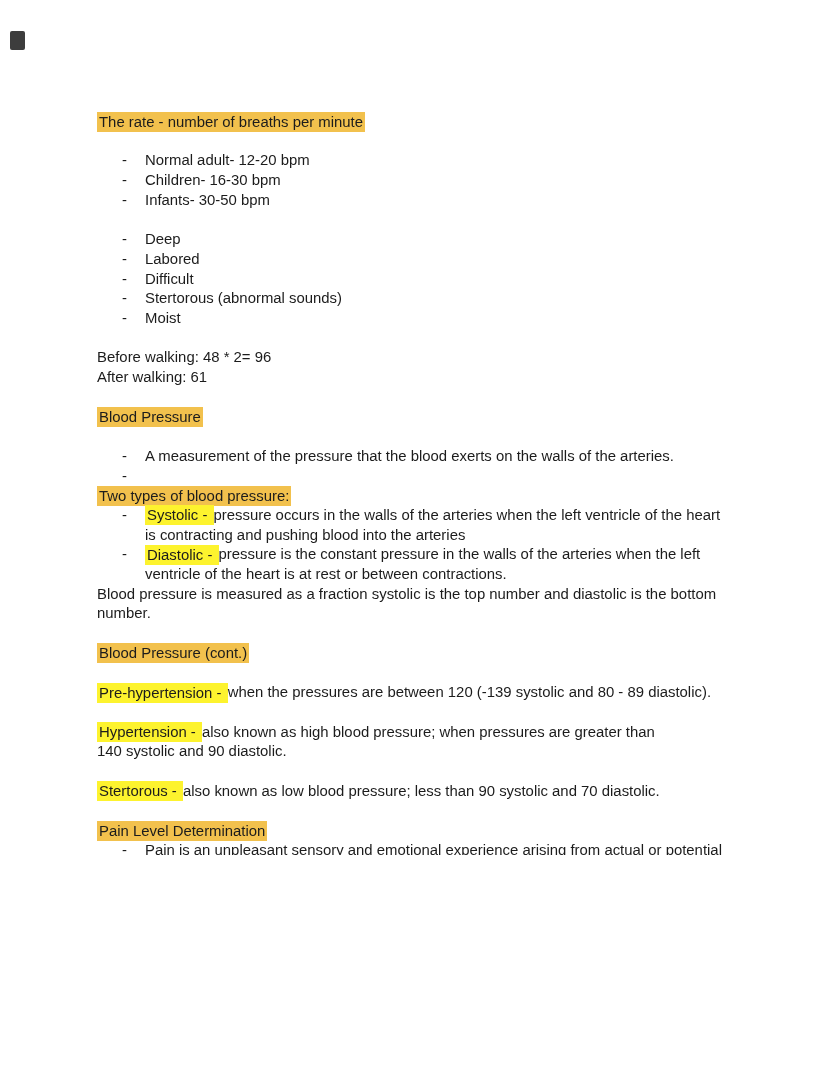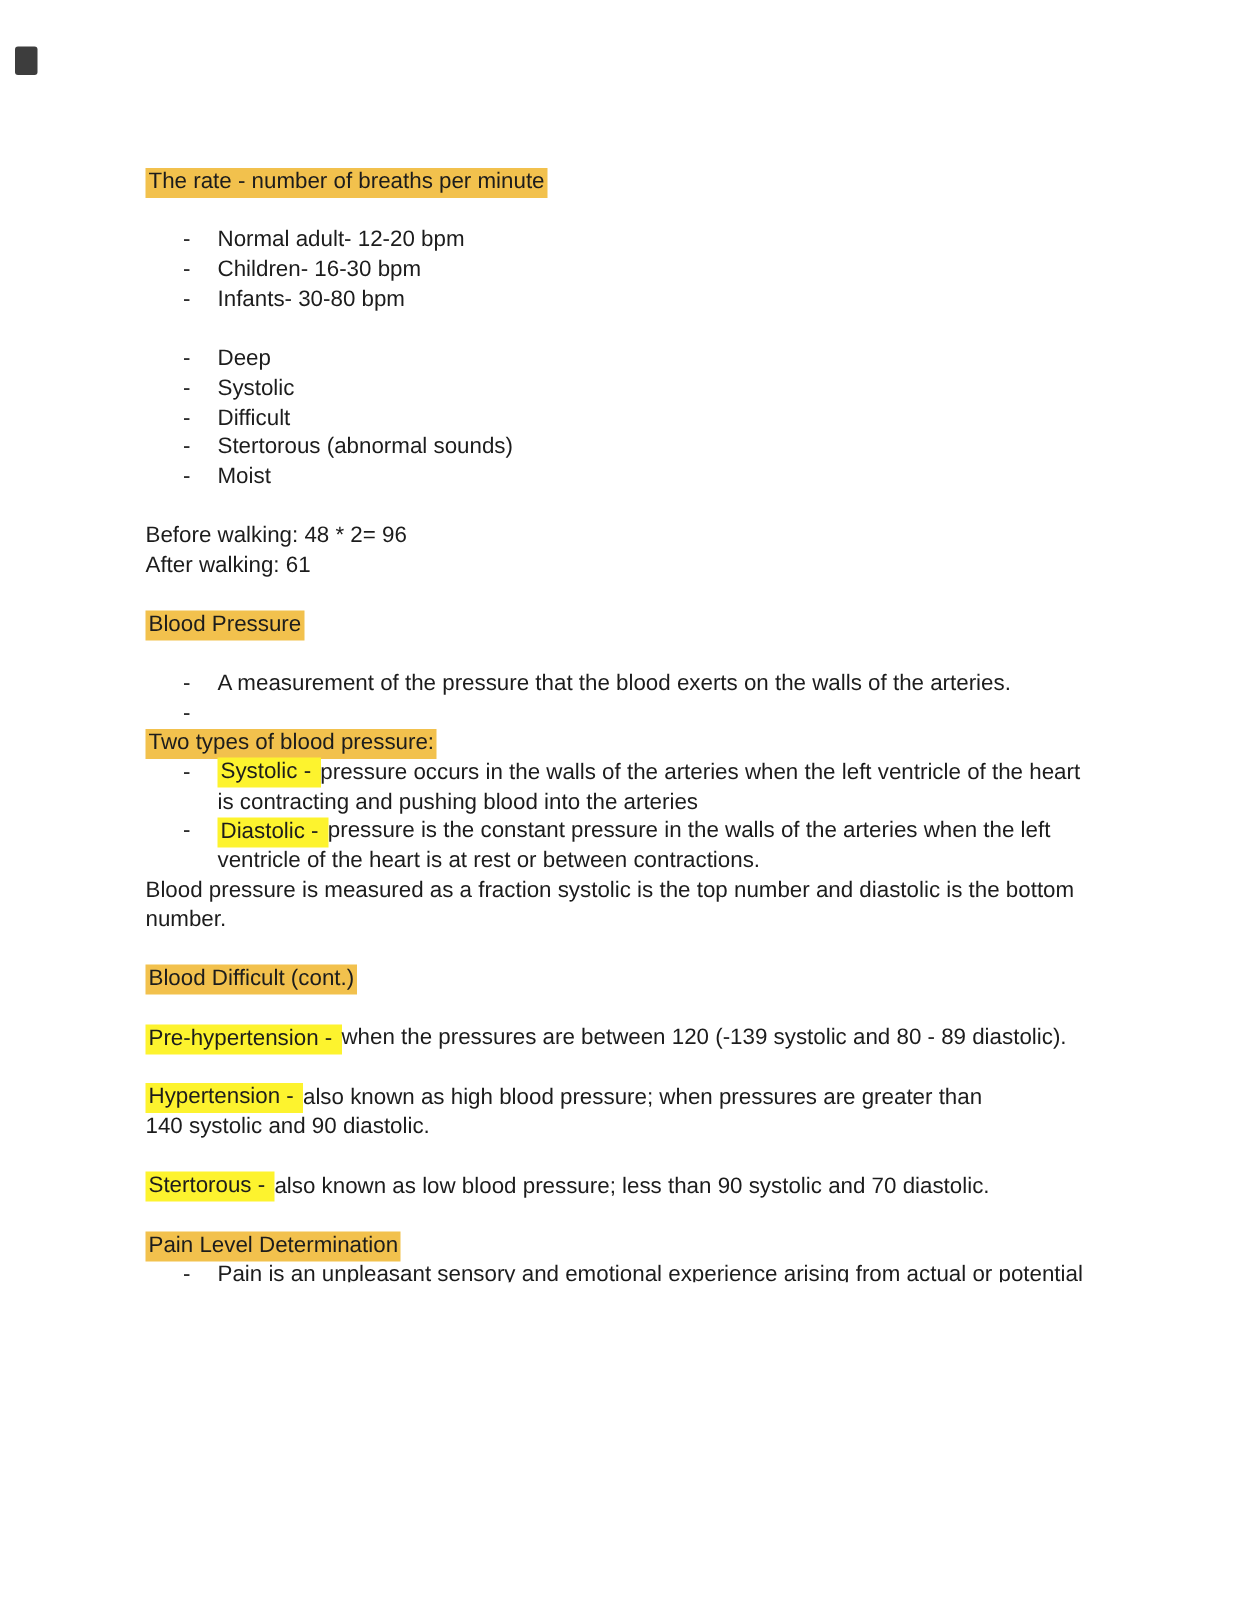--- a/index.html
+++ b/index.html
@@ -34,26 +34,26 @@
 
 <div class="page">
   <div class="corner-mark"></div>
 
   <div class="content">
 
     <div class="h"><span class="hl-a">The rate - number of breaths per minute</span></div>
     <div class="gap">
       <div class="bullet"><span class="dash">-</span><span>Normal adult- 12-20 bpm</span></div>
       <div class="bullet"><span class="dash">-</span><span>Children- 16-30 bpm</span></div>
-      <div class="bullet"><span class="dash">-</span><span>Infants- 30-80 bpm</span></div>
+      <div class="bullet"><span class="dash">-</span><span>Infants- 30-50 bpm</span></div>
     </div>
 
     <div class="gap">
       <div class="bullet"><span class="dash">-</span><span>Deep</span></div>
-      <div class="bullet"><span class="dash">-</span><span>Systolic</span></div>
+      <div class="bullet"><span class="dash">-</span><span>Labored</span></div>
       <div class="bullet"><span class="dash">-</span><span>Difficult</span></div>
       <div class="bullet"><span class="dash">-</span><span>Stertorous (abnormal sounds)</span></div>
       <div class="bullet"><span class="dash">-</span><span>Moist</span></div>
     </div>
 
     <div class="gap">
       <div class="line">Before walking: 48 * 2= 96</div>
       <div class="line">After walking: 61</div>
     </div>
 
@@ -63,21 +63,21 @@
       <div class="bullet w-sphyg"><span class="dash">-</span></div>
     </div>
 
     <div class="h gap"><span class="hl-a">Two types of blood pressure:</span></div>
     <div>
       <div class="bullet w-term"><span class="dash">-</span><span class="hl-y">Systolic - </span><span>pressure occurs in the walls of the arteries when the left ventricle of the heart is contracting and pushing blood into the arteries</span></div>
       <div class="bullet w-term"><span class="dash">-</span><span class="hl-y">Diastolic - </span><span>pressure is the constant pressure in the walls of the arteries when the left ventricle of the heart is at rest or between contractions.</span></div>
     </div>
     <div>Blood pressure is measured as a fraction systolic is the top number and diastolic is the bottom number.</div>
 
-    <div class="h gap"><span class="hl-a">Blood Difficult (cont.)</span></div>
+    <div class="h gap"><span class="hl-a">Blood Pressure (cont.)</span></div>
 
     <div class="gap"><span class="hl-y">Pre-hypertension - </span><span>when the pressures are between 120 (-139 systolic and 80 - 89 diastolic).</span></div>
 
     <div class="gap p-hyper"><span class="hl-y">Hypertension - </span><span>also known as high blood pressure; when pressures are greater than 140 systolic and 90 diastolic.</span></div>
 
     <div class="gap"><span class="hl-y">Stertorous - </span><span>also known as low blood pressure; less than 90 systolic and 70 diastolic.</span></div>
 
     <div class="h gap"><span class="hl-a">Pain Level Determination</span></div>
     <div>
       <div class="bullet"><span class="dash">-</span><span>Pain is an unpleasant sensory and emotional experience arising from actual or potential tissue damage.</span></div>

